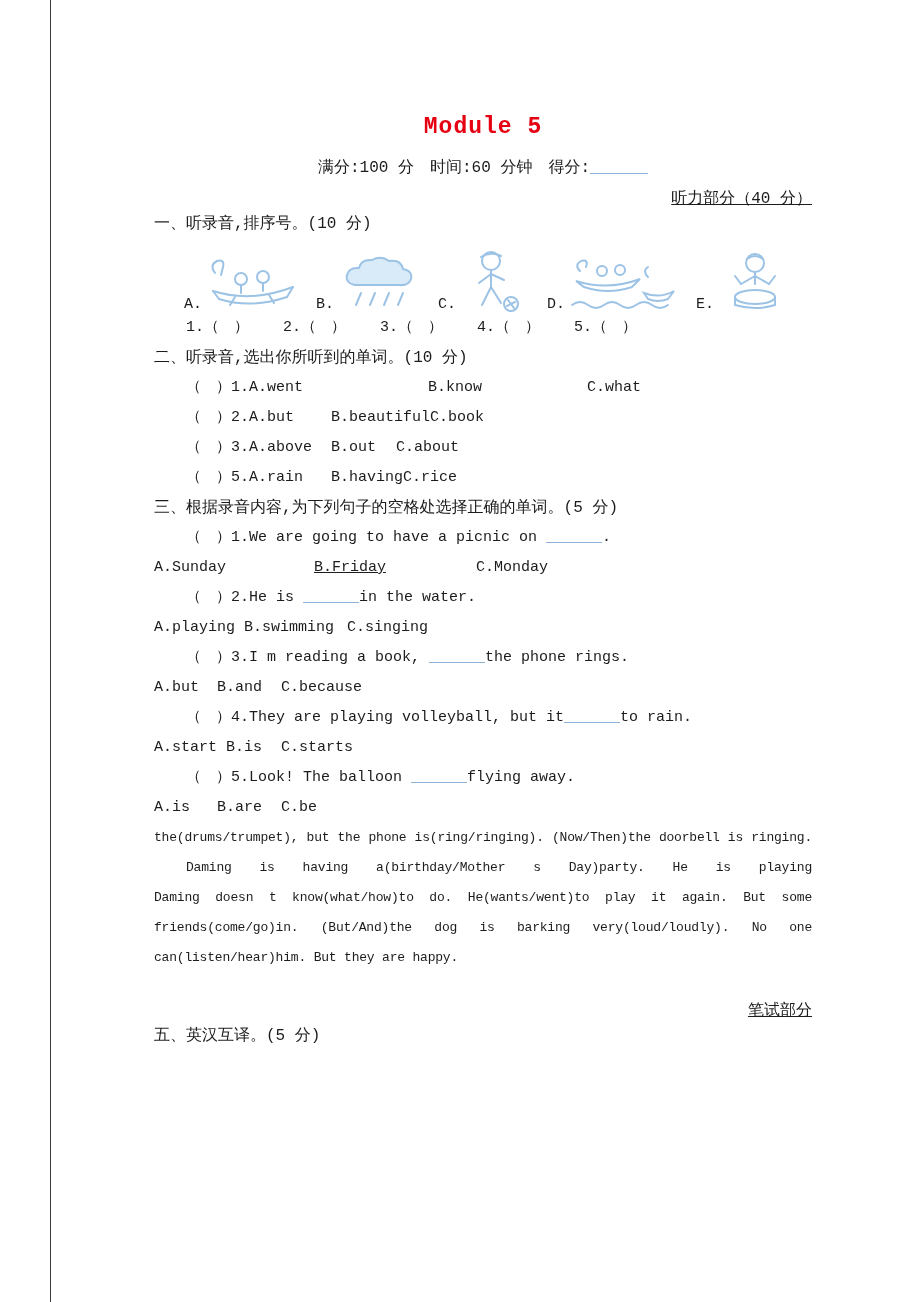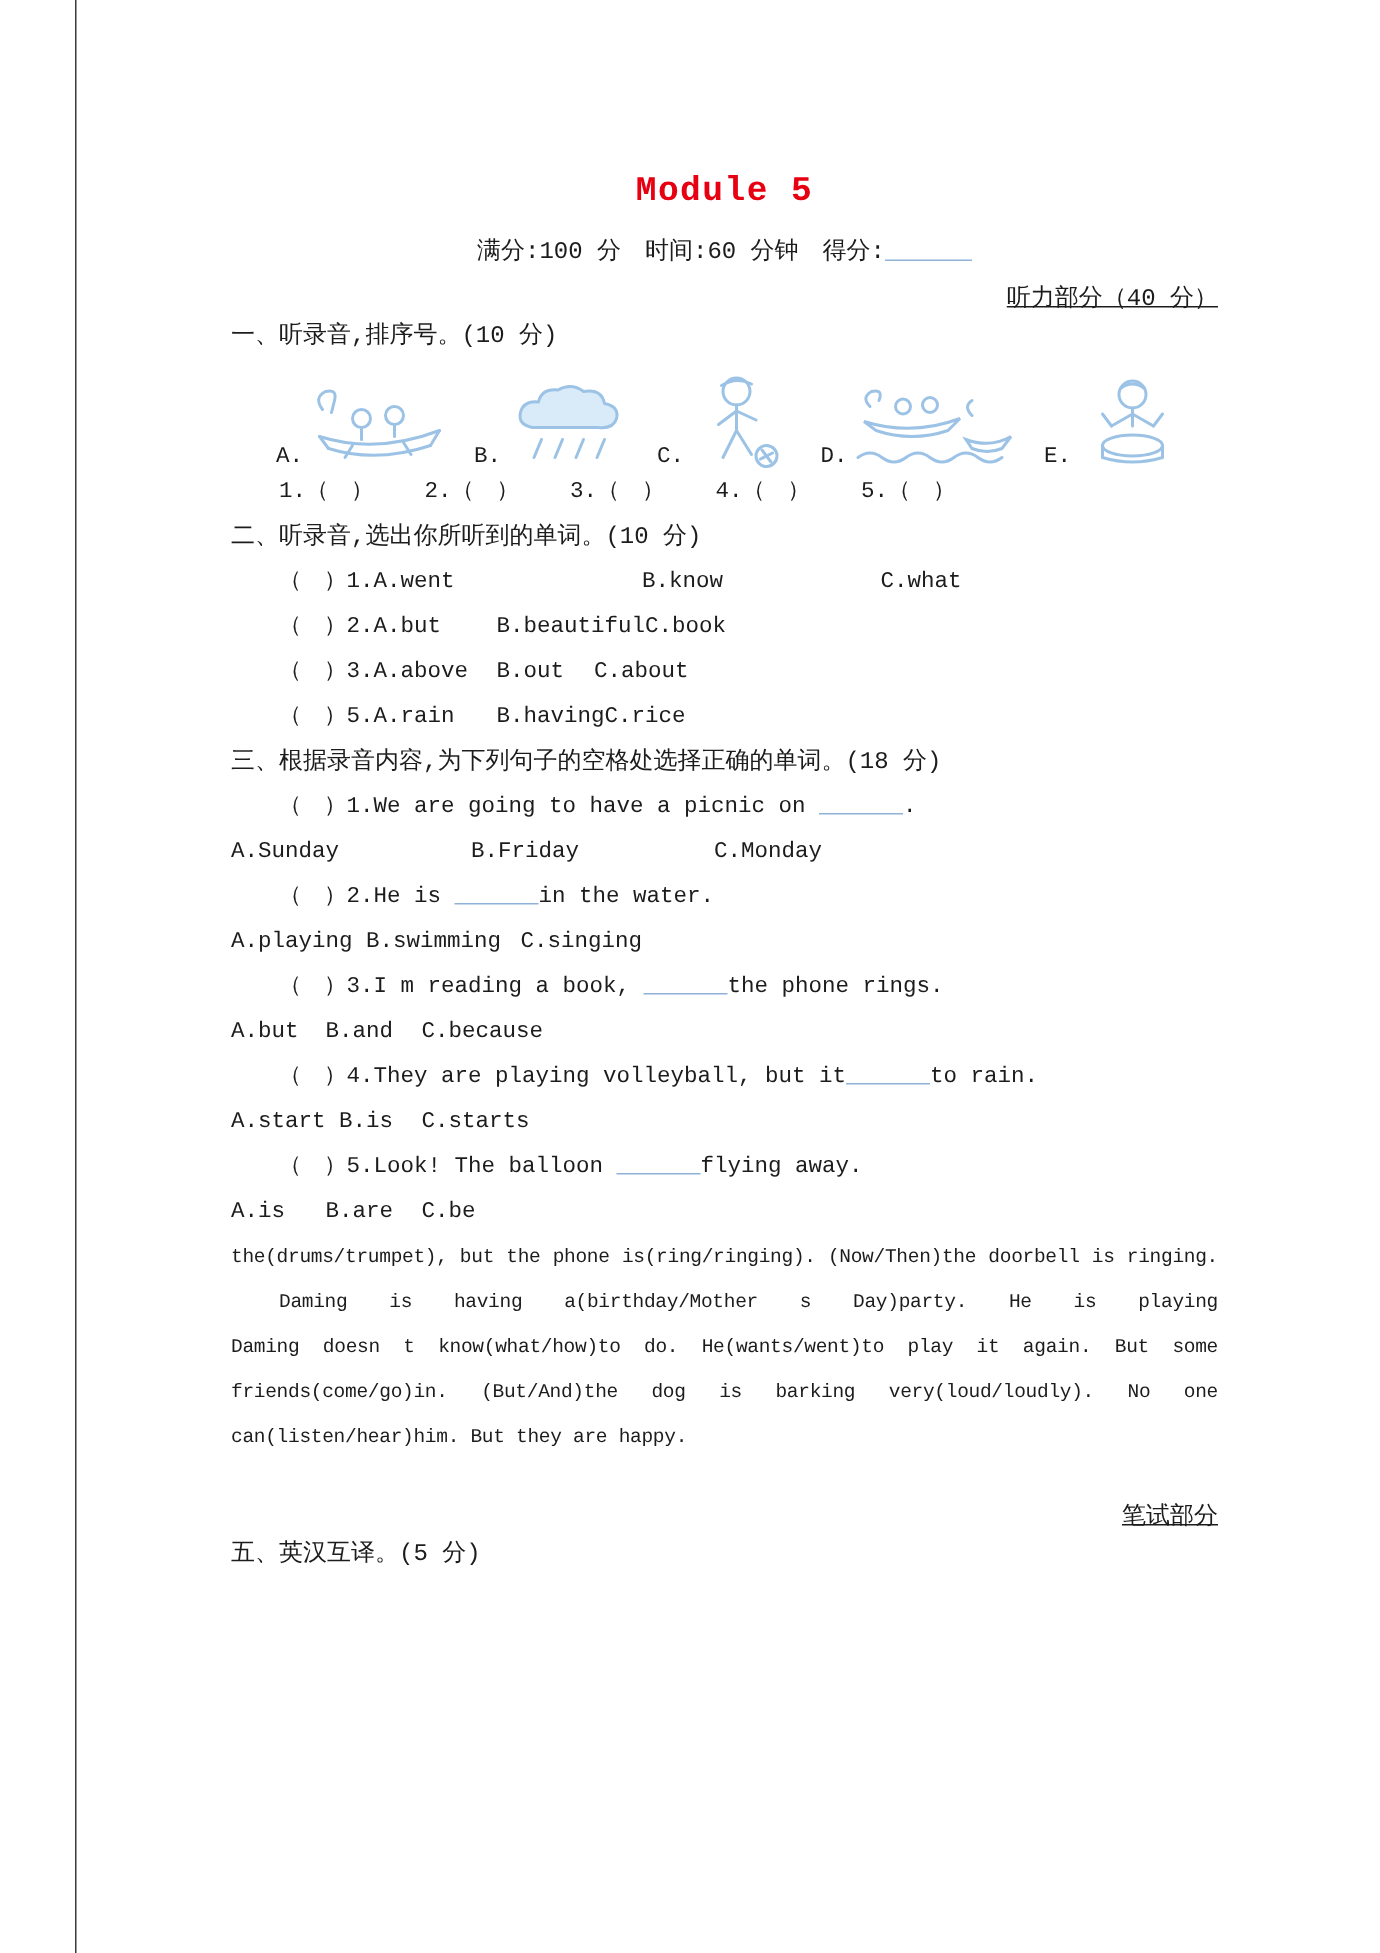--- a/index.html
+++ b/index.html
@@ -36,21 +36,21 @@
   .p2row .opt { display:inline-block; }
   .p2row .optA { min-width:82px; }
   .p2row .optB { min-width:65px; }
   .p2row.wide .optA { min-width:179px; }
   .p2row.wide .optB { min-width:159px; }
 
   
   .qrow { padding-left:32px; line-height:30px; }
   .arow { line-height:30px; }
   .arow span { display:inline-block; }
-  .ar1 span:nth-child(1){ min-width:160px; } .ar1 span:nth-child(2){ min-width:162px; }
+  .ar1 span:nth-child(1){ min-width:160px; } .ar1 span:nth-child(2){ min-width:162px;text-decoration:underline; }
   .ar2 span:nth-child(1){ min-width:90px; }  .ar2 span:nth-child(2){ min-width:103px; }
   .ar3 span:nth-child(1){ min-width:63px; }  .ar3 span:nth-child(2){ min-width:64px; }
   .ar4 span:nth-child(1){ min-width:72px; }  .ar4 span:nth-child(2){ min-width:55px; }
   .ar5 span:nth-child(1){ min-width:63px; }  .ar5 span:nth-child(2){ min-width:64px; }
 
   
   .p4 { font-size:13px; letter-spacing:-0.2px; line-height:30px; margin-top:0; }
   .pline { text-align:justify; text-align-last:justify; }
   .pline.first { text-indent:32px; }
   .pline.last { text-align-last:left; }
@@ -162,21 +162,21 @@
     <div class="p2row">
       <span>（　）</span><span>2.</span><span class="opt optA">A.but</span><span class="opt optB">B.beautiful</span><span class="opt">C.book</span>
     </div>
     <div class="p2row">
       <span>（　）</span><span>3.</span><span class="opt optA">A.above</span><span class="opt optB">B.out</span><span class="opt">C.about</span>
     </div>
     <div class="p2row">
       <span>（　）</span><span>5.</span><span class="opt optA">A.rain</span><span class="opt optB">B.having</span><span class="opt">C.rice</span>
     </div>
 
-    <div class="sec-heading">三、根据录音内容,为下列句子的空格处选择正确的单词。(18 分)</div>
+    <div class="sec-heading">三、根据录音内容,为下列句子的空格处选择正确的单词。(5 分)</div>
 
     <div class="qrow">
       <span>（　）</span><span>1.We are going to have a picnic on </span><span class="blank"></span><span>.</span>
     </div>
     <div class="arow ar1">
       <span>A.Sunday</span><span>B.Friday</span><span>C.Monday</span>
     </div>
 
     <div class="qrow">
       <span>（　）</span><span>2.He is </span><span class="blank"></span><span>in the water.</span>

